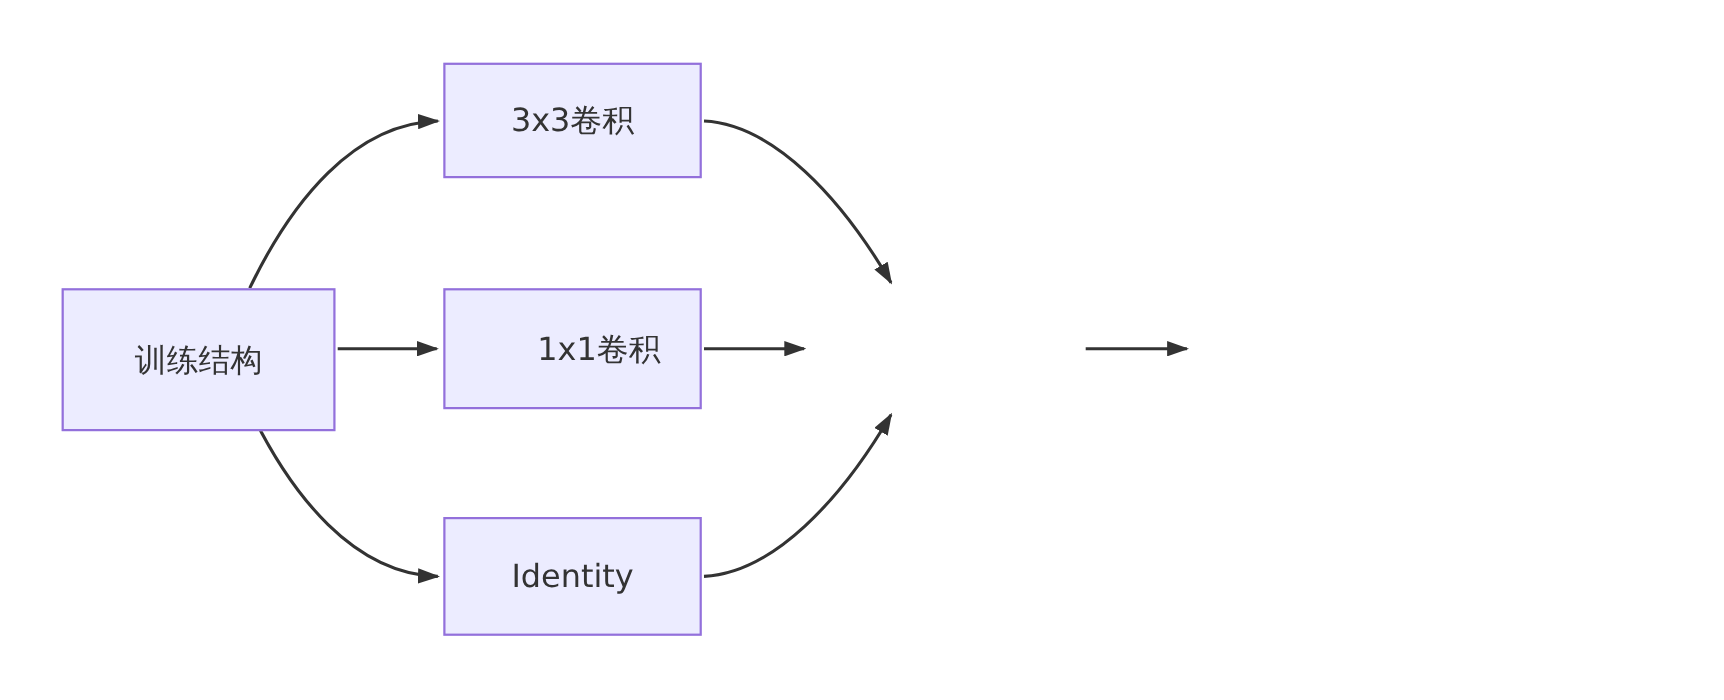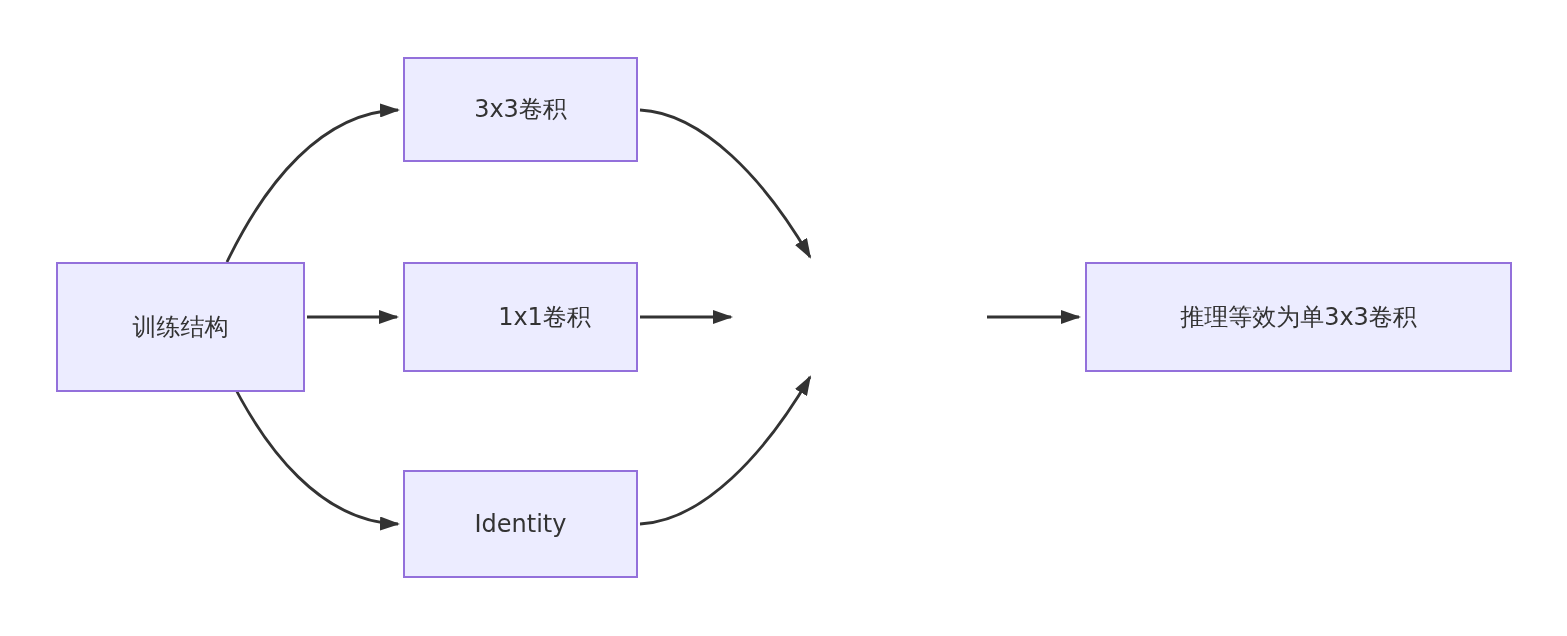--- a/index.html
+++ b/index.html
@@ -39,21 +39,21 @@
     position: absolute;
     box-sizing: border-box;
     background: var(--node-fill);
     border: 2px solid var(--node-border);
     display: flex;
     align-items: center;
     justify-content: center;
   }
   .node .label {
     color: var(--text-color);
-    font-size: 24px;
+    font-size: 29px;
     line-height: 1.2;
     white-space: nowrap;
     text-align: center;
   }
 </style>
 </head>
 <body>
 
 <div class="canvas">
 
@@ -82,17 +82,14 @@
 
   <div class="node" style="left: 403px; top: 262px; width: 235px; height: 110px; padding-left: 48px;">
     <span class="label">1x1卷积</span>
   </div>
 
   <div class="node" style="left: 403px; top: 470px; width: 235px; height: 108px;">
     <span class="label">Identity</span>
   </div>
 
 
-  <div class="node" style="left: 1085px; top: 262px; width: 427px; height: 110px;">
-    <span class="label">推理等效为单3x3卷积</span>
-  </div>
 
 </div>
 
 </body></html>

